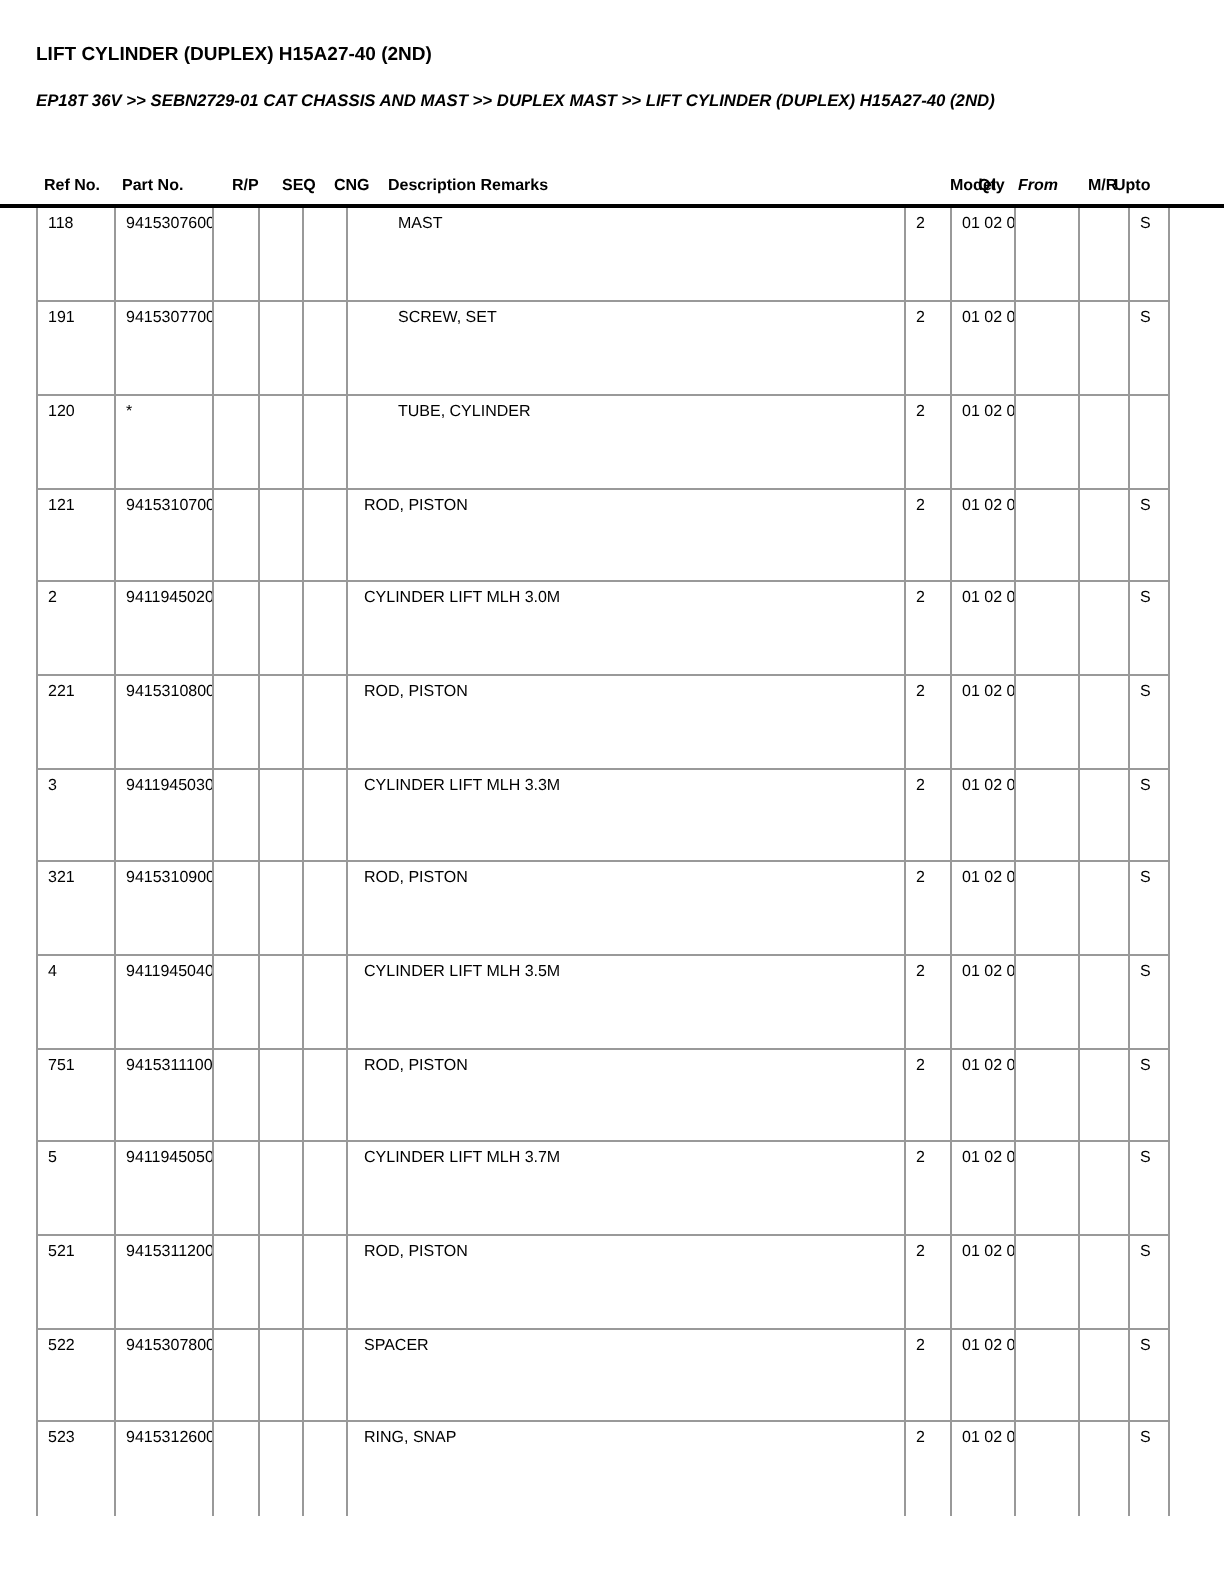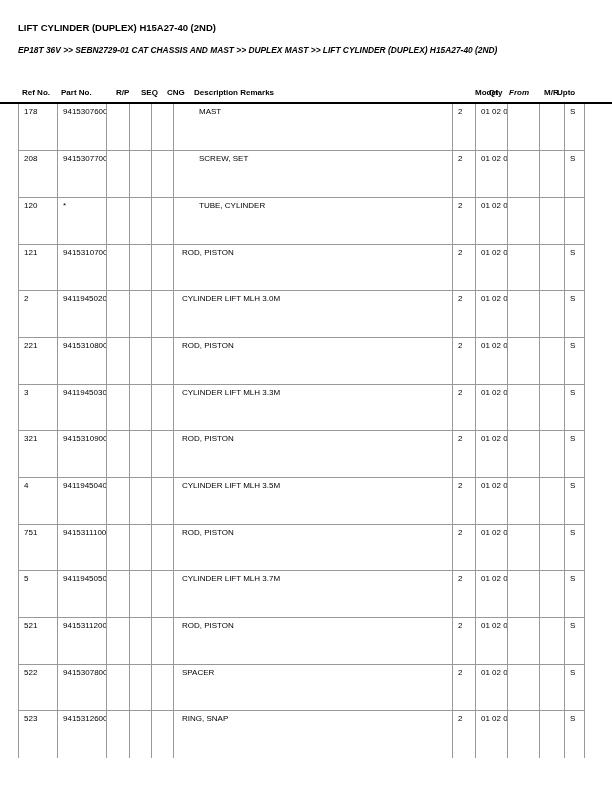--- a/index.html
+++ b/index.html
@@ -92,37 +92,37 @@
       <col style="width:22px">
       <col style="width:279px">
     <col style="width:23px">
       <col style="width:32px">
       <col style="width:32px">
     <col style="width:25px">
       <col style="width:20px">
   </colgroup>
   <tbody>
       <tr>
-    <td class="c-ref">178</td>
+    <td class="c-ref">118</td>
     <td class="c-part">9415307600</td>
     <td class="c-rp"></td>
     <td class="c-seq"></td>
     <td class="c-cng"></td>
     <td class="c-desc" style="padding-left: 25px;">MAST</td>
     <td class="c-qty">2</td>
     <td class="c-model">01
 02
 03
 04</td>
     <td class="c-from"></td>
     <td class="c-upto"></td>
     <td class="c-mr">S</td>
   </tr>
       <tr>
-    <td class="c-ref">208</td>
+    <td class="c-ref">191</td>
     <td class="c-part">9415307700</td>
     <td class="c-rp"></td>
     <td class="c-seq"></td>
     <td class="c-cng"></td>
     <td class="c-desc" style="padding-left: 25px;">SCREW, SET</td>
     <td class="c-qty">2</td>
     <td class="c-model">01
 02
 03
 04</td>

